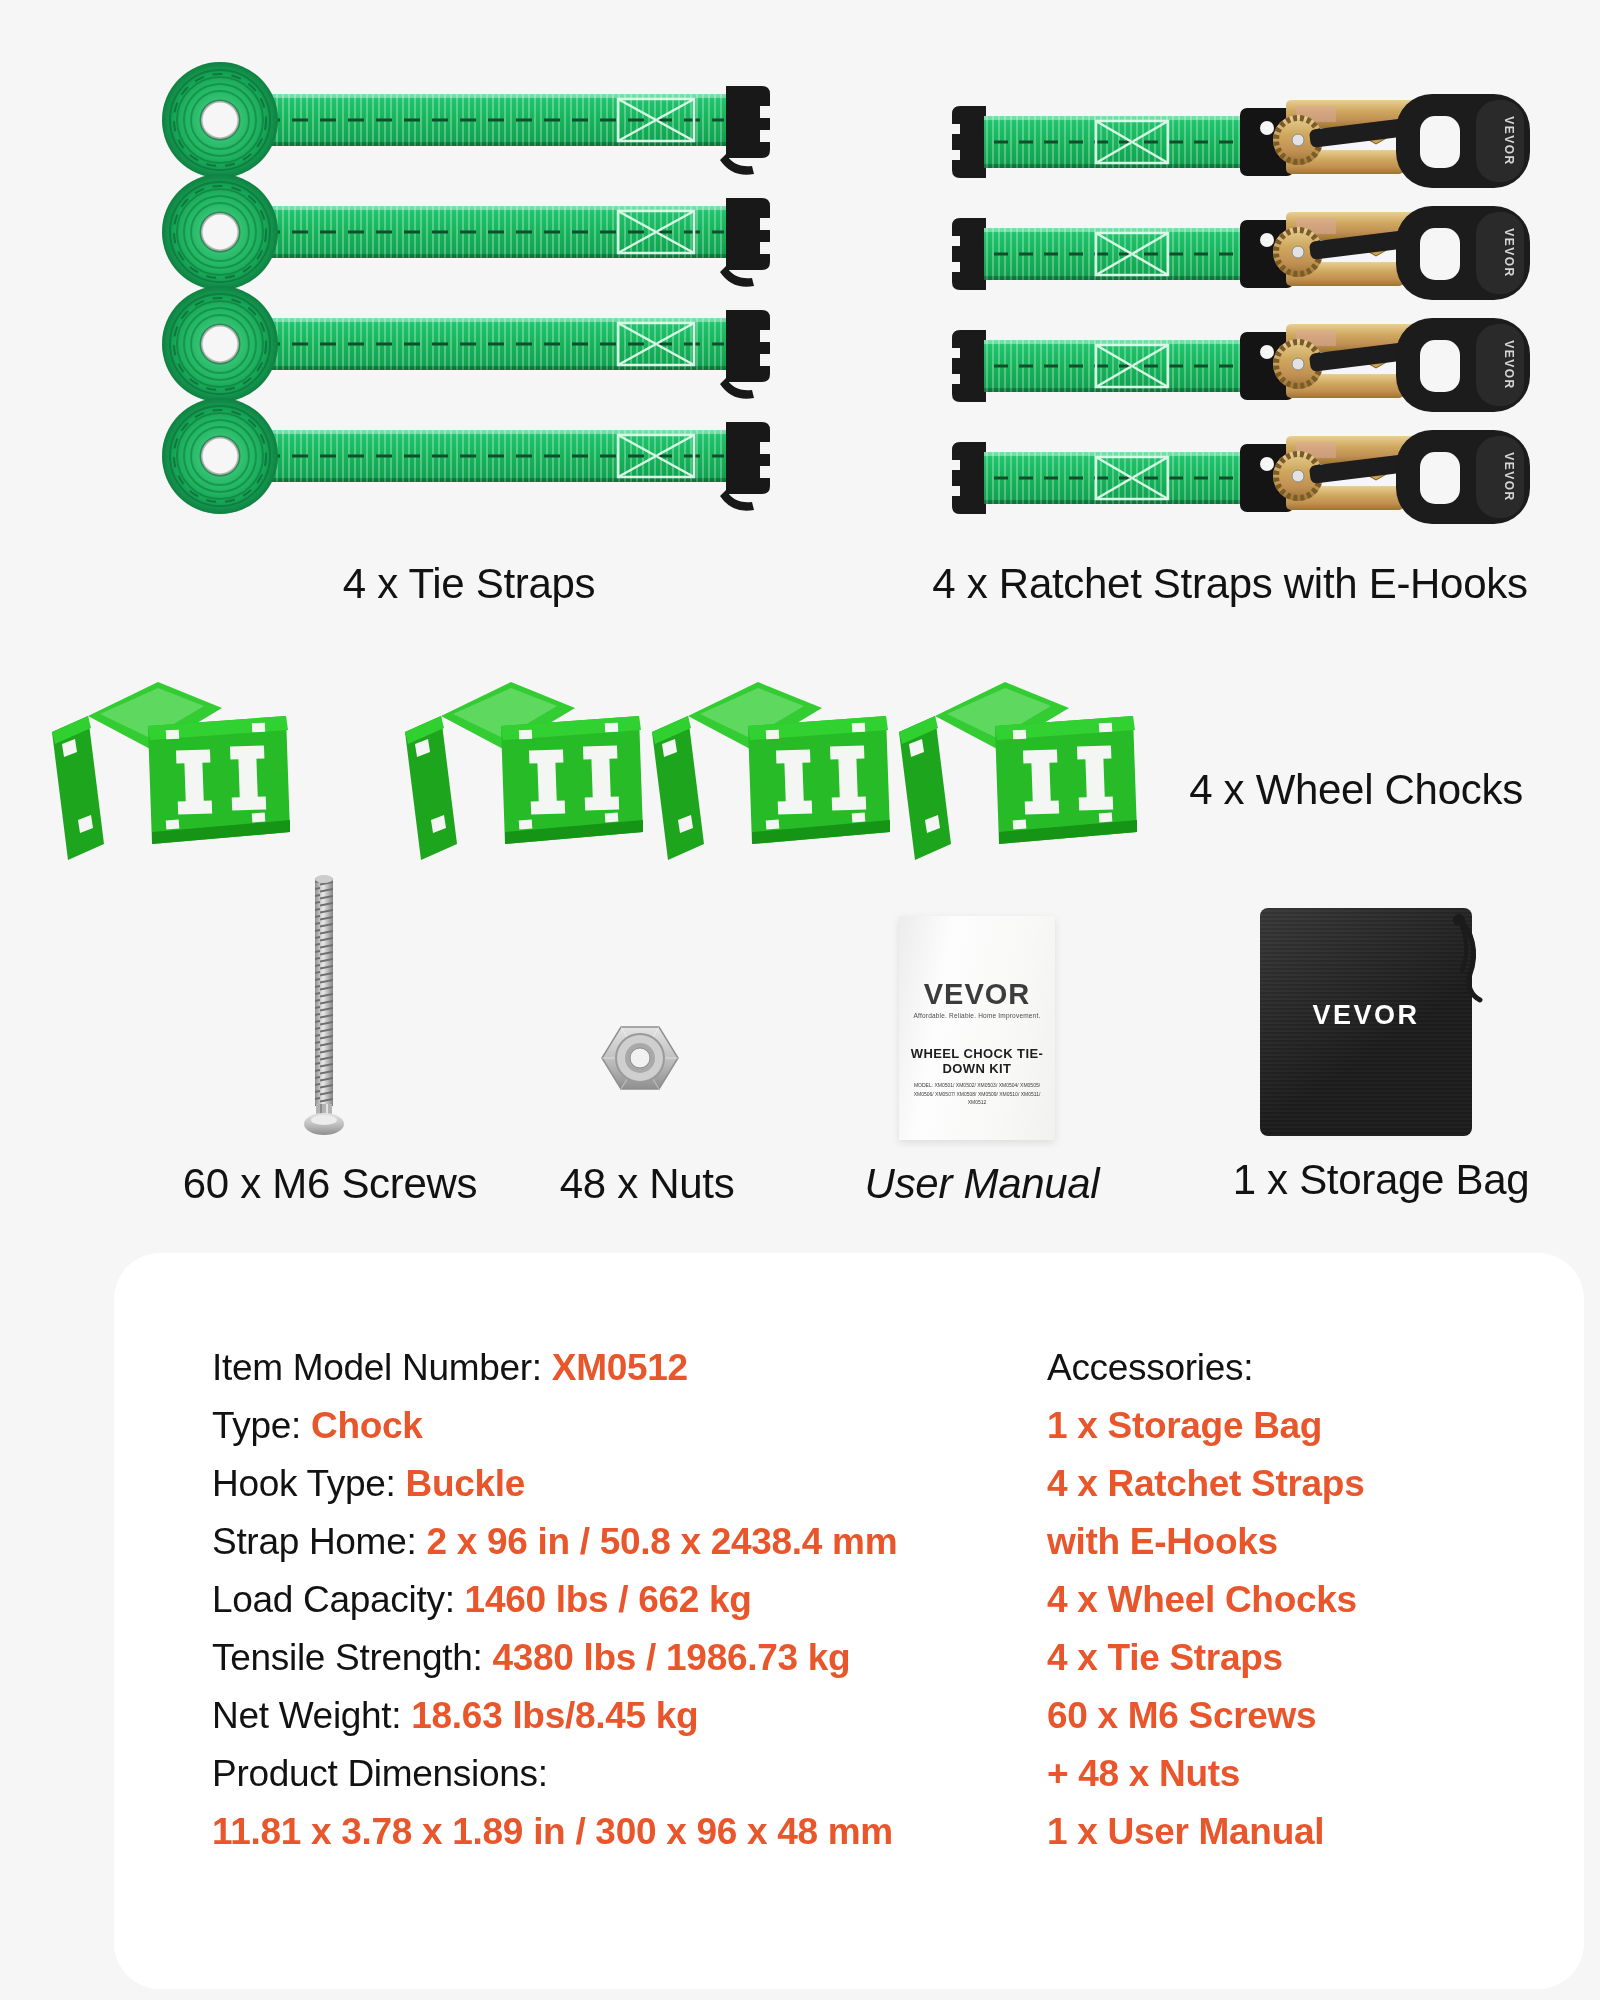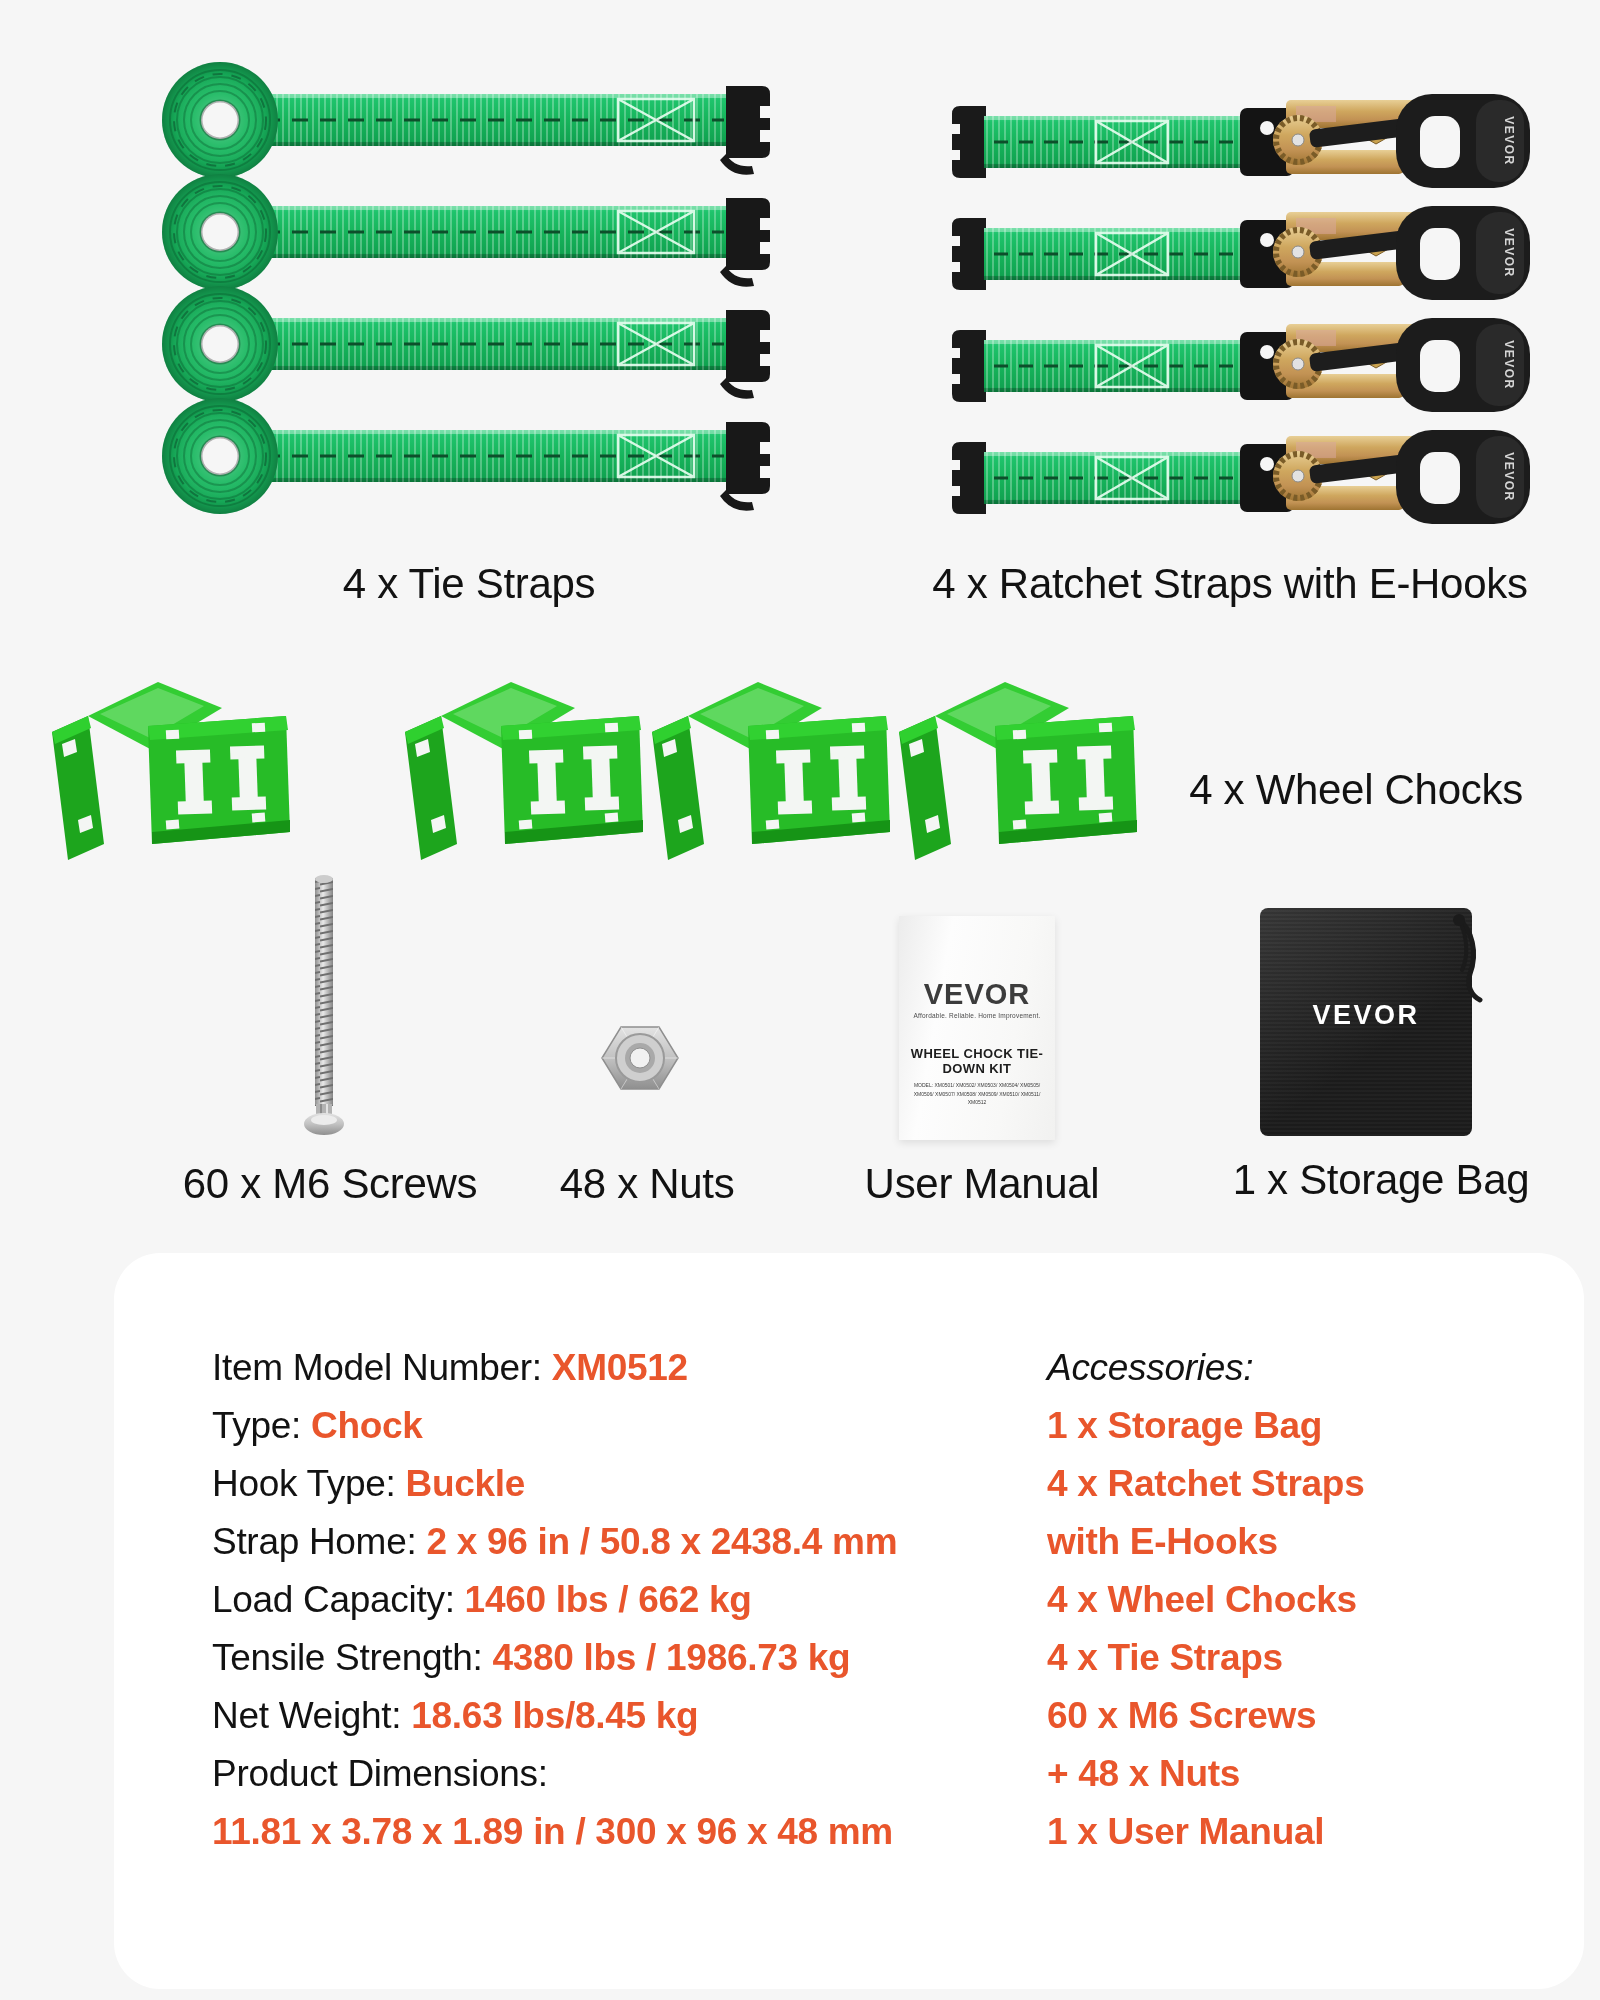--- a/index.html
+++ b/index.html
@@ -21,21 +21,21 @@
   .chock{position:absolute;top:666px;width:250px;height:200px;}
   .chock:nth-of-type(1){left:106px}.chock:nth-of-type(2){left:353px}
   .chock:nth-of-type(3){left:600px}.chock:nth-of-type(4){left:847px}
   .screw{position:absolute;left:258px;top:872px;width:44px;height:268px;}
   .nut{position:absolute;left:556px;top:1022px;width:80px;height:72px;}
   .cap{position:absolute;transform:translateX(-50%);white-space:nowrap;
        font-size:42px;font-weight:400;color:var(--ink);letter-spacing:-0.3px;}
   .cap-tie{left:425px;top:560px;} .cap-ratchet{left:1186px;top:560px;}
   .cap-chock{left:1312px;top:766px;}
   .cap-screws{left:286px;top:1160px;} .cap-nuts{left:603px;top:1160px;}
-  .cap-manual{left:938px;top:1160px;} .cap-bag{left:1337px;top:1156px;}
+  .cap-manual{left:938px;top:1160px;font-style:italic;} .cap-bag{left:1337px;top:1156px;}
   
   .manual{position:absolute;left:855px;top:916px;width:156px;height:224px;
           background:linear-gradient(100deg,#ececec,#fdfdfd 28%,#f8f8f7 70%,#f1f1f0);
           box-shadow:0 3px 8px rgba(0,0,0,.10);display:flex;flex-direction:column;
           align-items:center;text-align:center;}
   .manual .logo{margin-top:64px;font-size:29px;font-weight:bold;letter-spacing:1px;color:#3c3c3c;line-height:1;}
   .manual .tag{margin-top:3px;font-size:6.5px;color:#4a4a4a;letter-spacing:.2px;}
   .manual .title{margin-top:27px;font-size:13px;font-weight:bold;color:#1e1e1e;letter-spacing:.4px;}
   .manual .models{margin-top:5px;padding:0 10px;font-size:5px;line-height:1.7;color:#3a3a3a;}
   
@@ -48,21 +48,21 @@
   .bag .brand{color:#fff;font-size:27px;font-weight:bold;letter-spacing:2.5px;margin-top:-14px;}
   .bag-string{position:absolute;left:1406px;top:912px;width:44px;height:96px;}
   
   .panel{position:absolute;left:70px;top:1253px;width:1470px;height:736px;
          background:var(--panel);border-radius:46px;}
   .spec-col{position:absolute;top:86px;}
   .spec-left{left:98px;} .spec-right{left:933px;}
   .spec-line{font-size:37px;line-height:58px;white-space:nowrap;letter-spacing:-0.3px;}
   .spec-line .k{color:var(--ink);font-weight:400;}
   .spec-line .v{color:var(--accent);font-weight:bold;}
-  .spec-line.head{color:var(--ink);font-weight:400;font-style:italic;}
+  .spec-line.head{color:var(--ink);font-weight:400;}
   .spec-line.acc{color:var(--accent);font-weight:bold;}
   svg text{font-family:"Liberation Sans",sans-serif;}
 </style>
 </head>
 <body>
 
 <div class="canvas">
 
   <svg width="0" height="0" style="position:absolute" aria-hidden="true">
     <defs>

